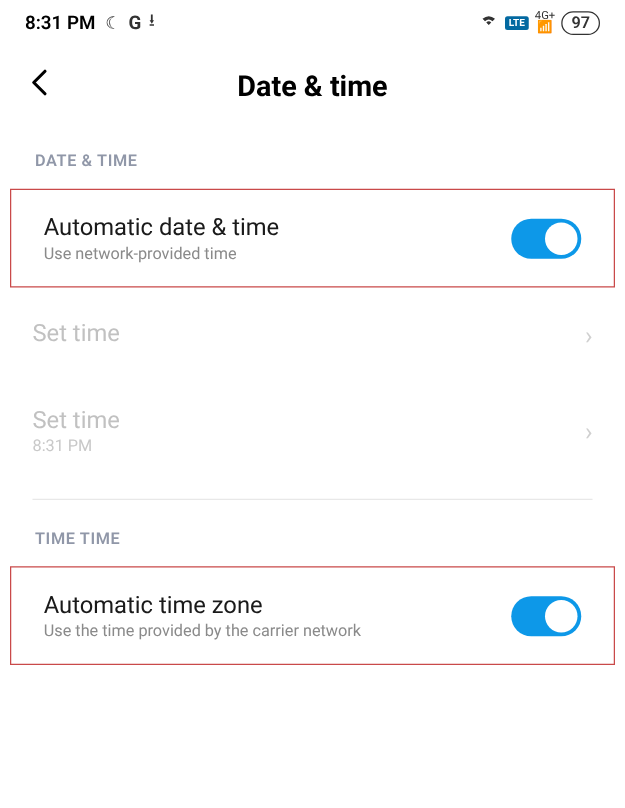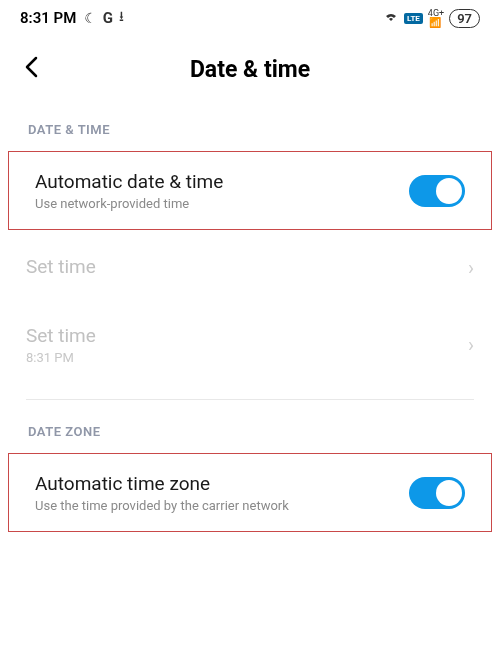--- a/index.html
+++ b/index.html
@@ -222,21 +222,21 @@
 <div class="setting-row disabled">
   <div class="setting-text">
     <div class="setting-title">Set time</div>
     <div class="setting-subtitle">8:31 PM</div>
   </div>
   <span class="chevron">›</span>
 </div>
 
 <div class="divider"></div>
 
-<div class="section-label">DATE ZONE</div>
+<div class="section-label">TIME TIME</div>
 
 <div class="setting-row highlighted">
   <div class="setting-text">
     <div class="setting-title">Automatic time zone</div>
     <div class="setting-subtitle">Use the time provided by the carrier network</div>
   </div>
   <div class="toggle">
     <div class="toggle-knob"></div>
   </div>
 </div>

